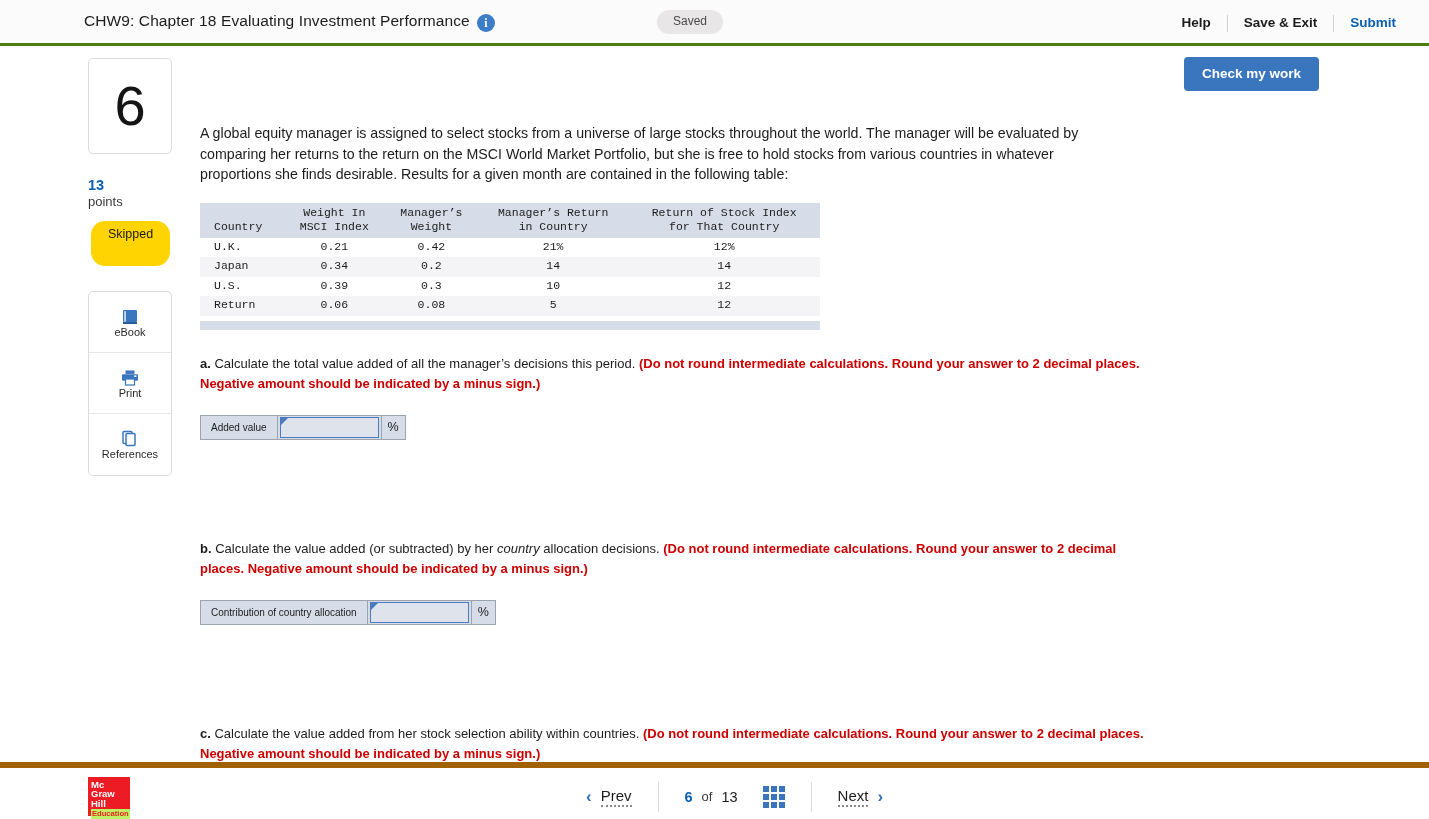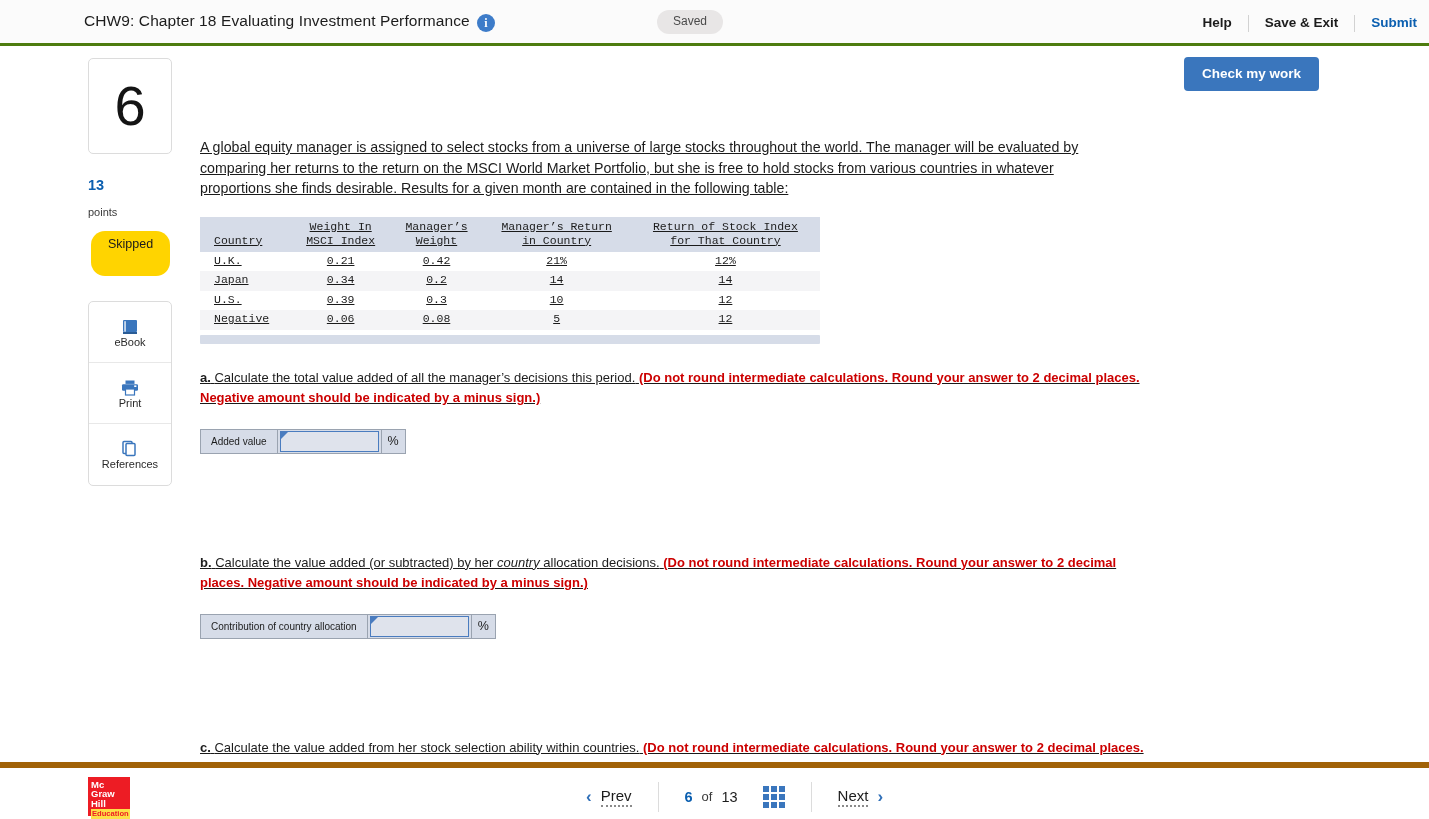--- a/index.html
+++ b/index.html
@@ -34,21 +34,21 @@
     display: flex; align-items: center; justify-content: center;
     line-height: 1;
   }
   .saved-pill {
     position: absolute; left: 657px; top: 10px;
     padding: 4px 16px 5px; border-radius: 12px;
     background: #e8e6e6; color: #4a4a4a;
     font-size: 12px; line-height: 15px;
   }
   .topbar-right {
-    position: absolute; right: 12px; top: 13px;
+    position: absolute; right: 33px; top: 13px;
     display: flex; align-items: center; height: 20px;
   }
   .topbar-right .tb-link {
     font-size: 13.5px; font-weight: 700; color: #1c1c1c;
     padding: 0 16px; cursor: pointer; white-space: nowrap;
     line-height: 18px;
   }
   .topbar-right .tb-sep {
     width: 1px; height: 17px; background: #d2d2d2;
   }
@@ -60,21 +60,21 @@
     width: 84px; height: 96px;
     border: 1px solid #dcdcdc; border-radius: 5px;
     background: #fff;
     display: flex; align-items: center; justify-content: center;
   }
   .qnum-box span { font-size: 56px; font-weight: 300; color: #141414; line-height: 1; }
   .points-num {
     margin-top: 23px; font-size: 14.5px; font-weight: 700; color: #0b5fb0;
     line-height: 16px;
   }
-  .points-lbl { font-size: 11px; color: #3a3a3a; line-height: 16px; margin-top: 11px; }
+  .points-lbl { font-size: 13px; color: #3a3a3a; line-height: 16px; margin-top: 1px; }
   .skipped-pill {
     margin: 11px 0 0 3px; display: inline-block;
     background: #ffd400; color: #1a1a1a;
     font-size: 12.5px; font-weight: 400;
     padding: 6px 17px 25px; border-radius: 14px;
   }
   .tool-stack {
     margin-top: 25px; width: 84px;
     border: 1px solid #dcdcdc; border-radius: 5px; background: #fff;
     overflow: hidden;
@@ -91,21 +91,21 @@
   
   .check-btn {
     position: absolute; right: 110px; top: 57px;
     background: #3a76bd; color: #fff;
     font-size: 13.5px; font-weight: 700;
     padding: 9px 18px 10px; border: none; border-radius: 4px;
     cursor: pointer; font-family: "Liberation Sans", sans-serif;
   }
 
   
-  .content { position: absolute; left: 200px; top: 137px; width: 960px; text-decoration: underline; }
+  .content { position: absolute; left: 200px; top: 123px; width: 960px; }
   .qtext {
     font-size: 14.2px; line-height: 20.5px; color: #1c1c1c;
     width: 895px;
   }
 
   
   .tbl-wrap {
     margin-top: 18px; width: 620px; position: relative;
   }
   table.data {
@@ -176,21 +176,21 @@
     width: 1429px; height: 57px;
     background: #ffffff; border-top: 6px solid #a16207;
   }
   .mhe-logo {
     position: absolute; left: 88px; top: 9px;
     width: 42px; height: 39px; background: #ed1c24;
     color: #fff; font-size: 9.5px; font-weight: 700;
     line-height: 9.4px; padding: 3px 0 0 3px;
     font-family: "Liberation Sans", sans-serif;
   }
-  .mhe-logo .edu { font-size: 7.6px; background:#fde047; color:#ed1c24; display:inline-block; padding:0 1px; margin-top:1px;}
+  .mhe-logo .edu { font-size: 7.6px; background:#bef264; color:#ed1c24; display:inline-block; padding:0 1px; margin-top:1px;}
   .navgroup {
     position: absolute; left: 560px; top: 0;
     height: 57px; display: flex; align-items: center;
   }
   .nav-cell {
     display: flex; align-items: center; gap: 9px;
     height: 30px; padding: 0 26px; cursor: pointer;
   }
   .nav-cell.br { border-right: 1px solid #dcdcdc; }
   .nav-txt {
@@ -302,21 +302,21 @@
           <td class="c-num">14</td>
         </tr>
         <tr>
           <td class="c-country">U.S.</td>
           <td class="c-num">0.39</td>
           <td class="c-num">0.3</td>
           <td class="c-num">10</td>
           <td class="c-num">12</td>
         </tr>
         <tr>
-          <td class="c-country">Negative</td>
+          <td class="c-country">Return</td>
           <td class="c-num">0.06</td>
           <td class="c-num">0.08</td>
           <td class="c-num">5</td>
           <td class="c-num">12</td>
         </tr>
       </tbody>
     </table>
     <div class="tbl-scroll"></div>
   </div>
 

